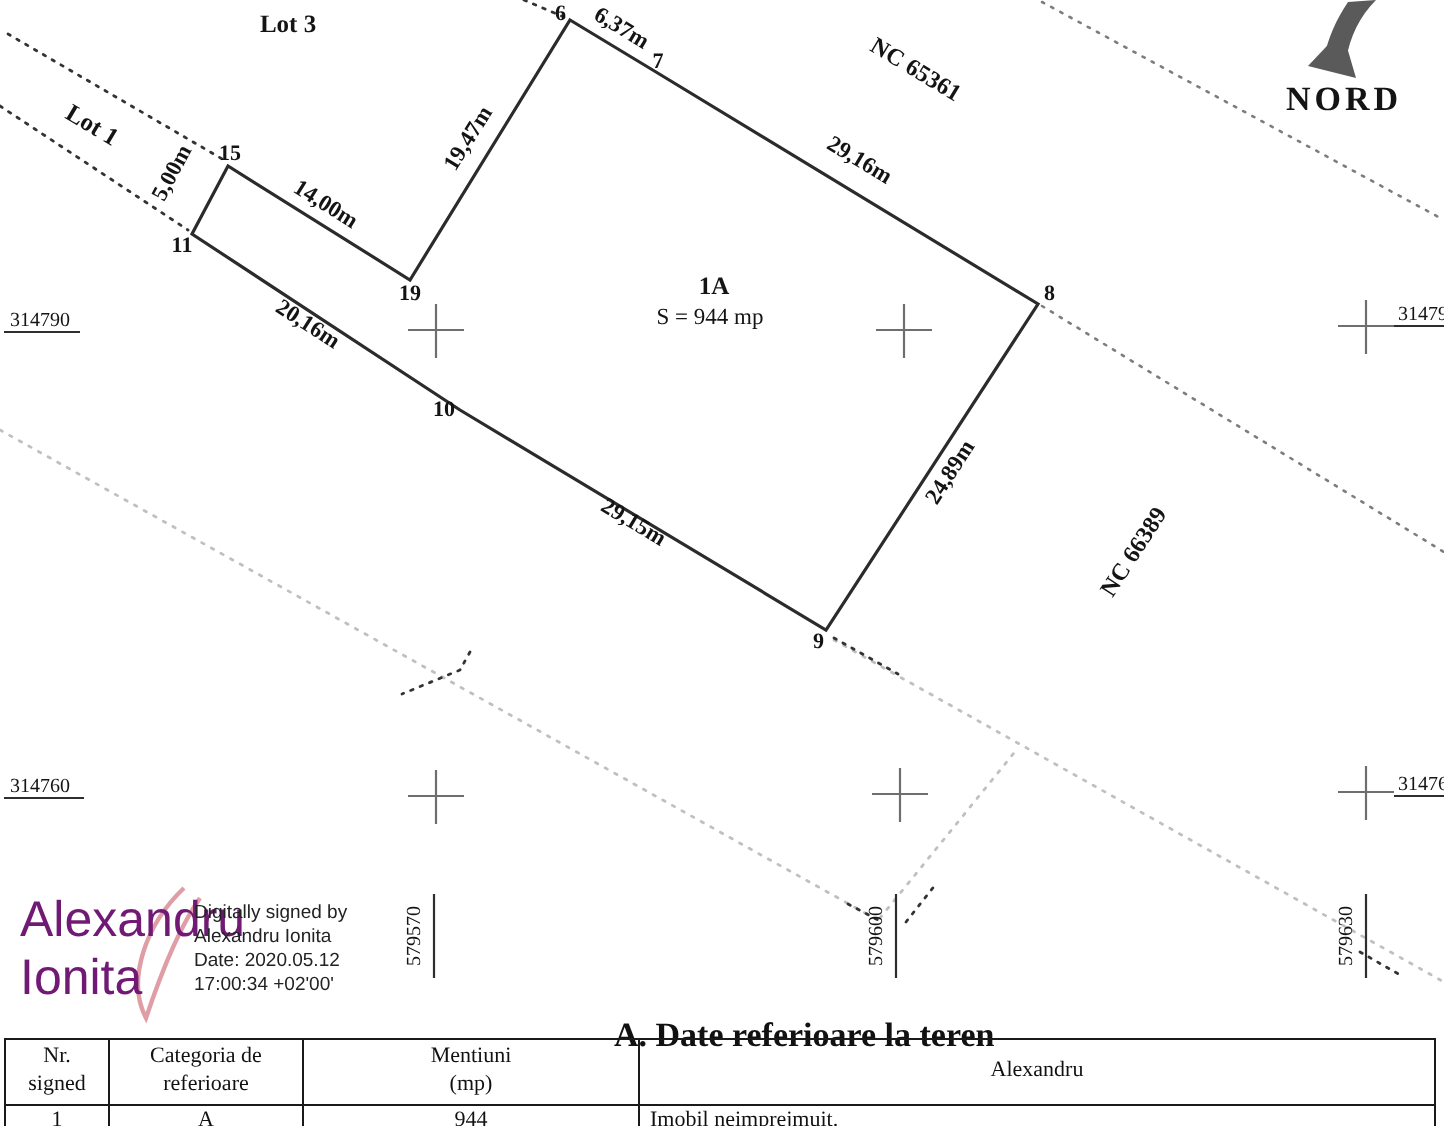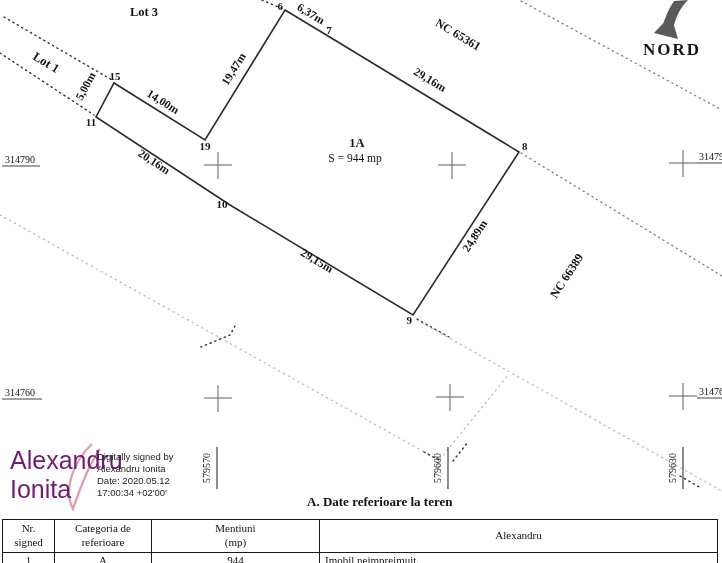--- a/index.html
+++ b/index.html
@@ -25,21 +25,21 @@
   .nc{font-size:12px;font-weight:600;}
   .pid{font-size:12.5px;font-weight:700;}
   .parea{font-size:11.5px;}
   .nord{font-size:17px;font-weight:700;letter-spacing:2px;}
 
   
   .sig-name{position:absolute;left:10px;top:446px;font-family:"Liberation Sans",sans-serif;
             font-size:25px;line-height:1.17;color:#701a75;white-space:pre-line;}
   .sig-detail{position:absolute;left:97px;top:451px;font-family:"Liberation Sans",sans-serif;
             font-size:9.5px;line-height:1.27;color:#232323;white-space:pre-line;}
-  .sec-title{position:absolute;left:307px;top:494px;font-size:13px;font-weight:700;color:#111;}
+  .sec-title{position:absolute;left:307px;top:508px;font-size:17px;font-weight:700;color:#111;}
 
   table.land{position:absolute;left:2px;top:519px;width:716px;border-collapse:collapse;
              table-layout:fixed;font-size:11px;color:#111;}
   table.land th,table.land td{border:1.4px solid #1a1a1a;padding:1px 2px;}
   table.land th{font-weight:400;text-align:center;vertical-align:middle;white-space:pre-line;
                 height:30px;line-height:1.25;}
   table.land td{text-align:center;vertical-align:top;height:26px;}
   table.land td.left{text-align:left;padding-left:5px;}
 </style>
 </head>

